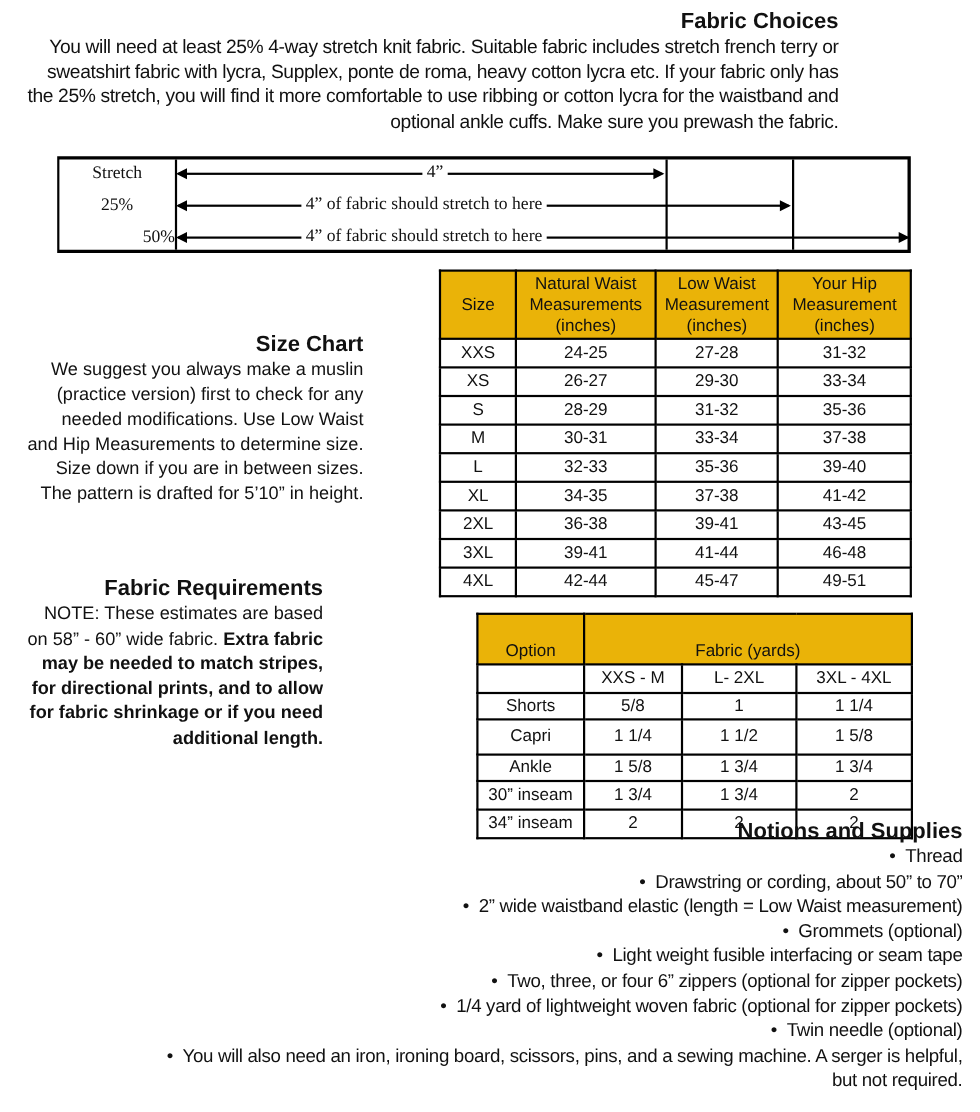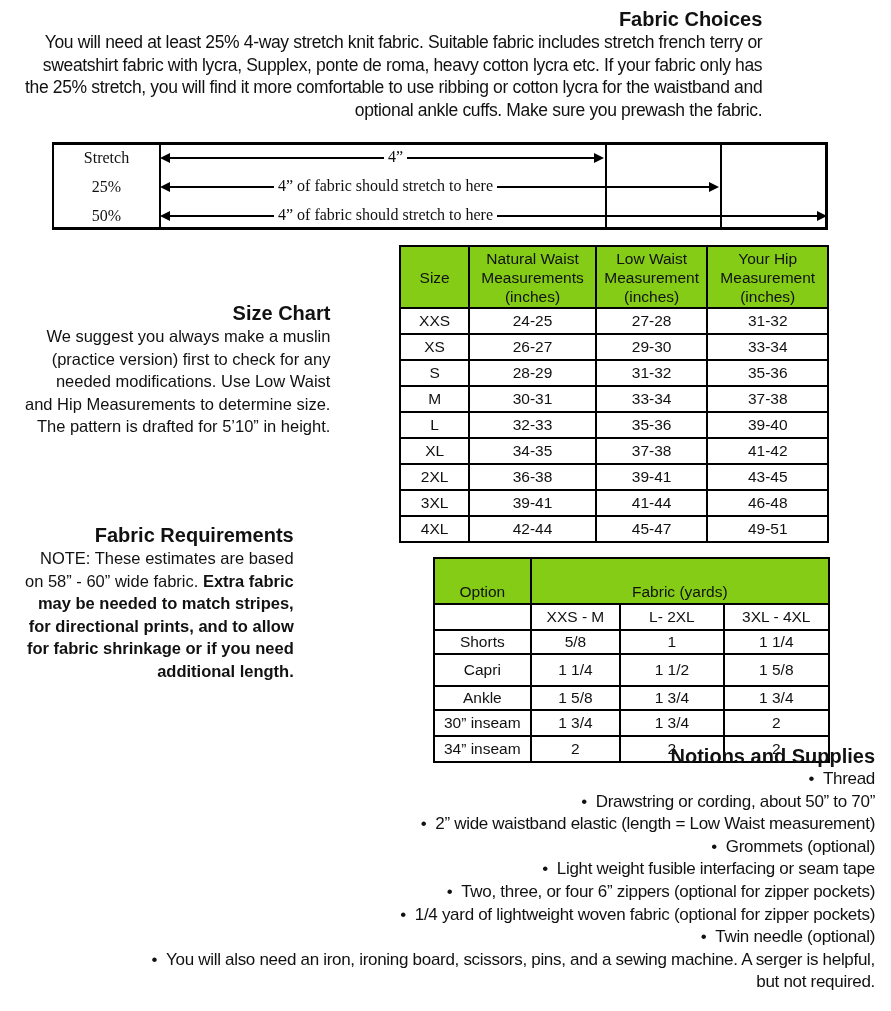--- a/index.html
+++ b/index.html
@@ -35,40 +35,40 @@
   .arrow .hr { right: -2px; border-left: 10px solid #000; }
   .arrow .txt {
     position: absolute; top: -10px; background: #fff; padding: 0 4px;
     font-size: 16px; line-height: 20px; white-space: nowrap; font-family: "Liberation Serif", serif;
   }
 
   table.grid { border-collapse: collapse; position: absolute; font-size: 15.5px; }
   table.grid td, table.grid th {
     border: 2px solid #000; text-align: center; padding: 0; font-weight: normal; color: #111;
   }
-  table.grid th { background: #84cc16; line-height: 19px; }
+  table.grid th { background: #eab308; line-height: 19px; }
 </style>
 </head>
 <body>
 
 <div class="abs" style="left:25px; top:8px;">
   <h2>Fabric Choices</h2>
   <div class="para" style="font-size:17.5px; line-height:22.5px; margin-top:1px; letter-spacing:-0.35px;">
     <div>You will need at least 25% 4-way stretch knit fabric. Suitable fabric includes stretch french terry or</div>
     <div>sweatshirt fabric with lycra, Supplex, ponte de roma, heavy cotton lycra etc. If your fabric only has</div>
     <div>the 25% stretch, you will find it more comfortable to use ribbing or cotton lycra for the waistband and</div>
     <div>optional ankle cuffs.  Make sure you prewash the fabric.</div>
   </div>
 </div>
 
 <div class="stretch">
   <div class="labcol">
     <div class="lab" style="top:4px;">Stretch</div>
     <div class="lab" style="top:33px;">25%</div>
-    <div class="lab" style="top:62px;">50%</div>
+    <div class="lab" style="top:62px;text-align:right;">50%</div>
   </div>
   <div class="vline" style="left:551px;"></div>
   <div class="vline" style="left:666px;"></div>
 
   <div class="arrow" style="left:108px; width:440px; top:12px;">
     <span class="hl"></span>
     <span class="txt" style="left:222px;">4”</span>
     <span class="hr"></span>
   </div>
   <div class="arrow" style="left:108px; width:555px; top:41px;">
@@ -83,20 +83,21 @@
   </div>
 </div>
 
 <div class="abs" style="left:25px; top:302px;">
   <h2>Size Chart</h2>
   <div class="para" style="margin-top:1px; font-size:16.5px; line-height:22.5px;">
     <div>We suggest you always make a muslin</div>
     <div>(practice version) first to check for any</div>
     <div>needed modifications. Use Low Waist</div>
     <div>and Hip Measurements to determine size.</div>
+    <div>Size down if you are in between sizes.</div>
     <div>The pattern is drafted for 5’10” in height.</div>
   </div>
 </div>
 
 <table class="grid" style="left:399px; top:245px; width:430px;">
   <colgroup>
       <col style="width:70px">
       <col style="width:127px">
       <col style="width:112px">
       <col style="width:121px">

